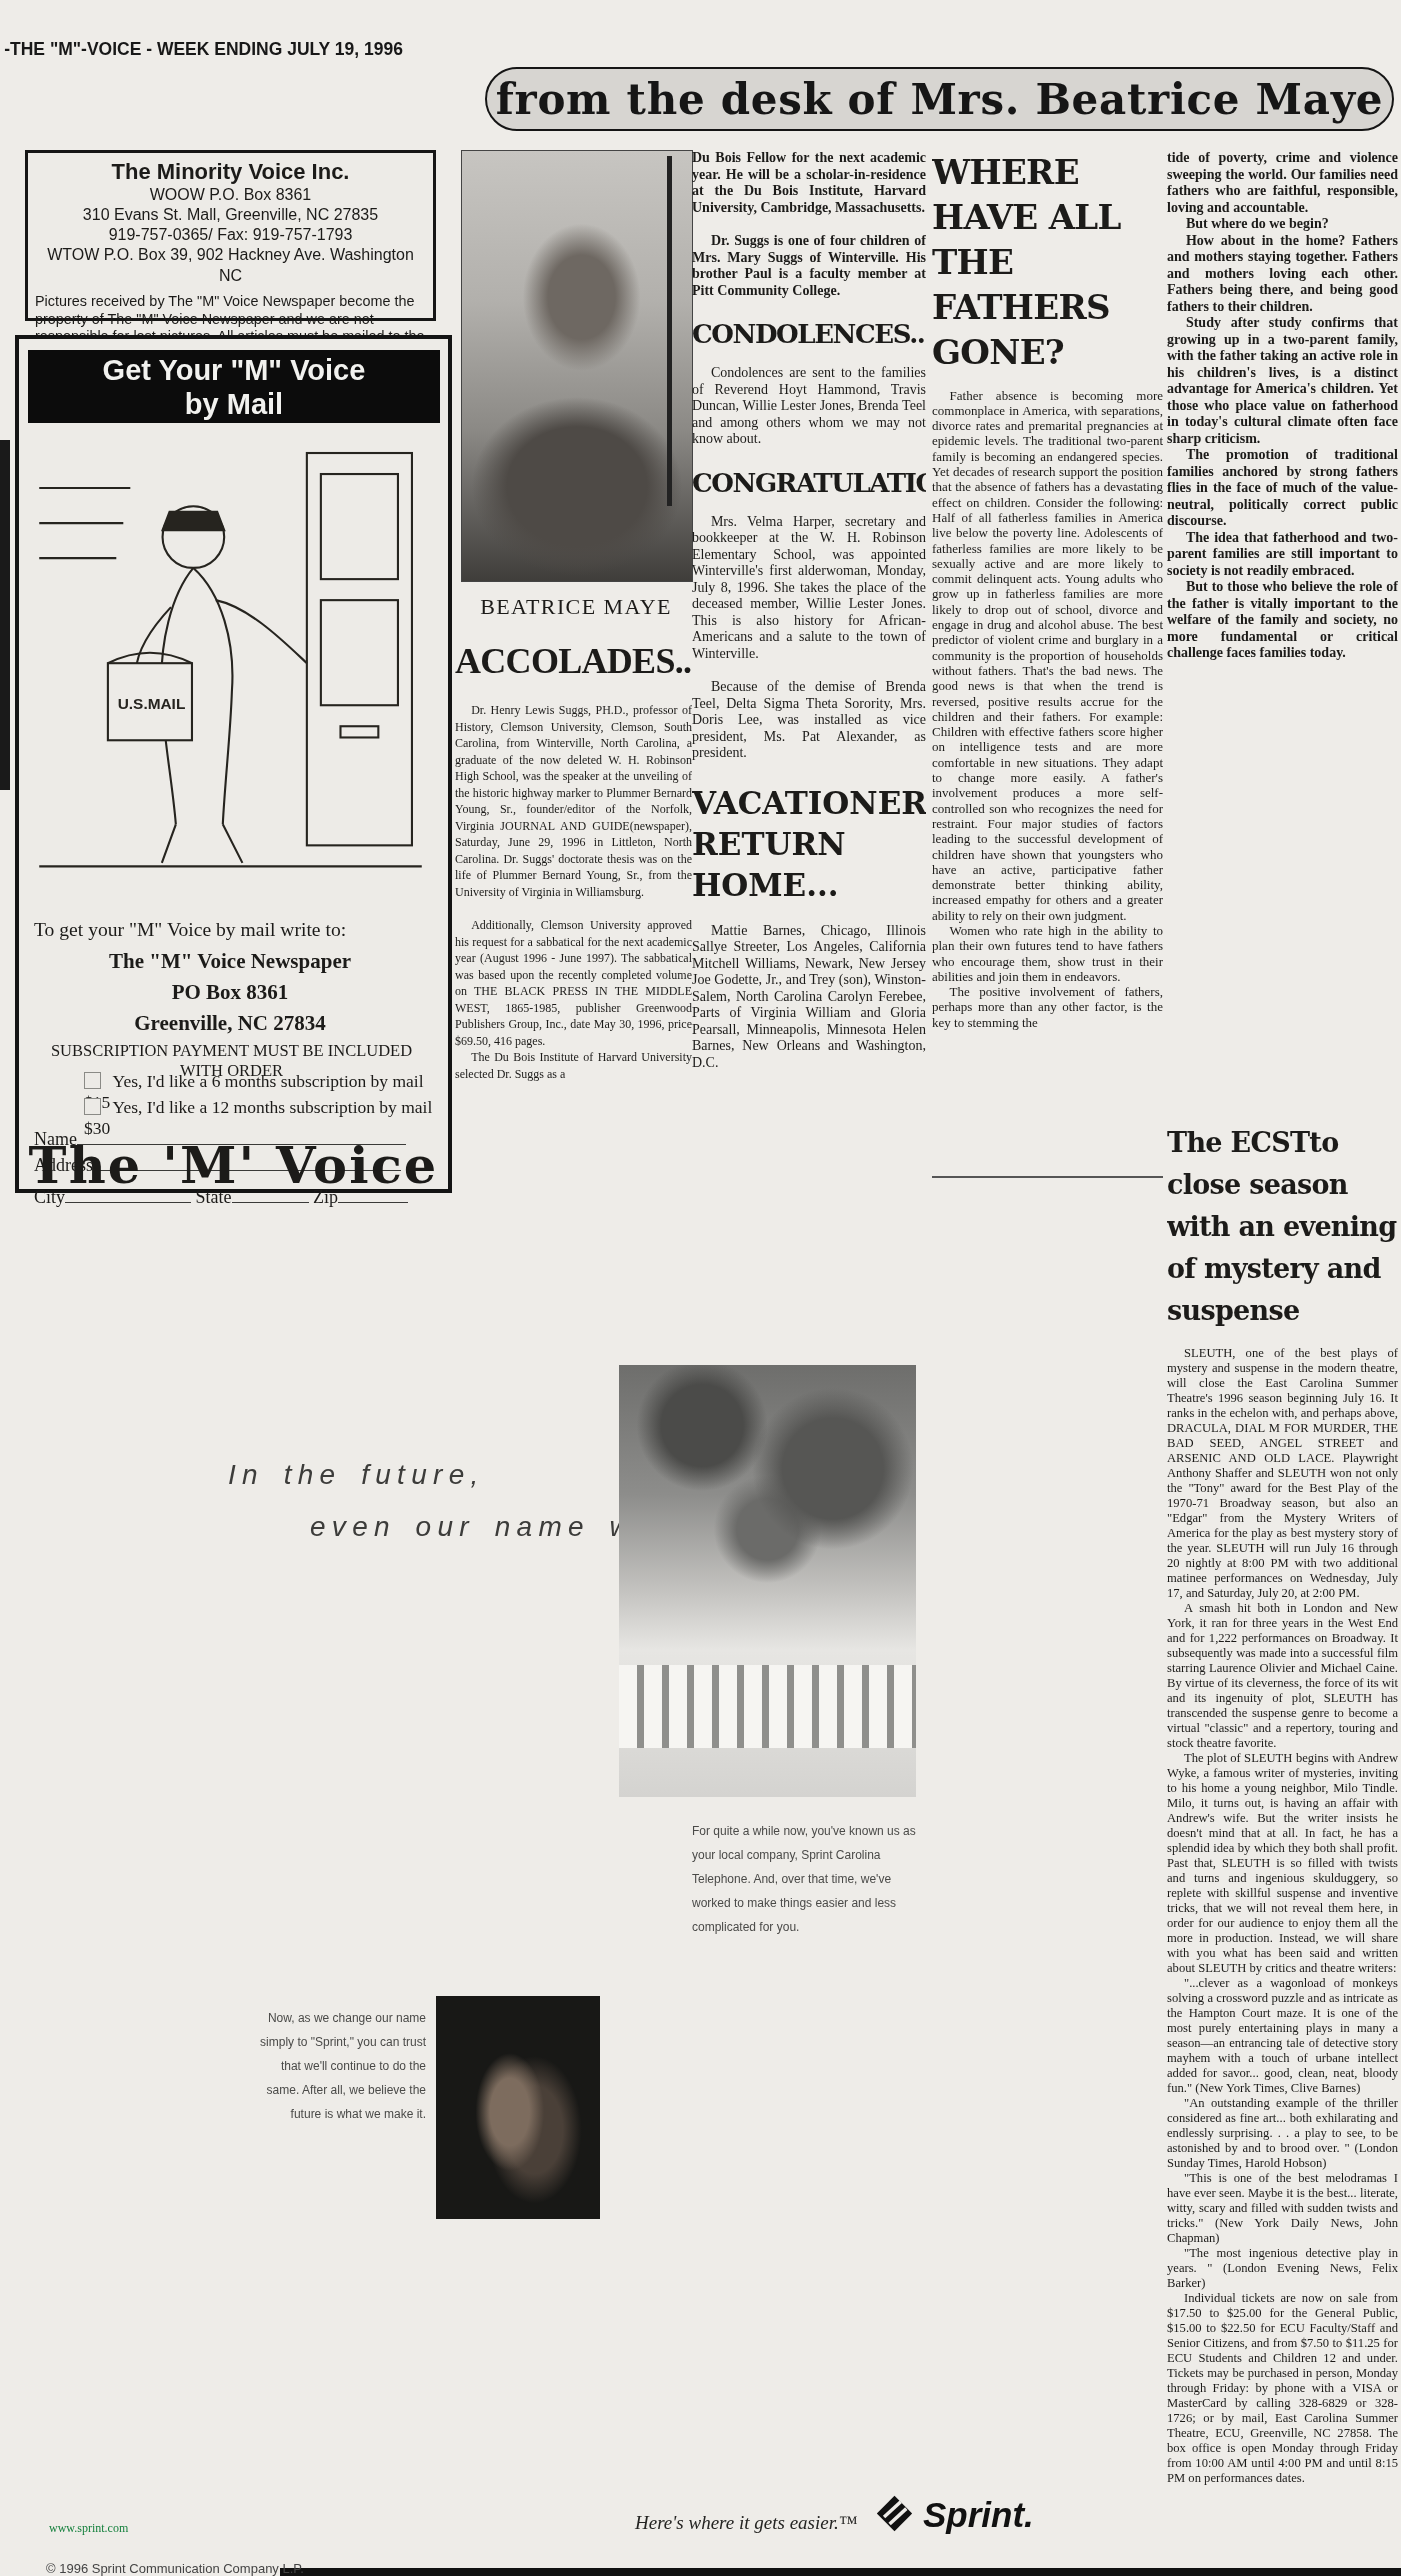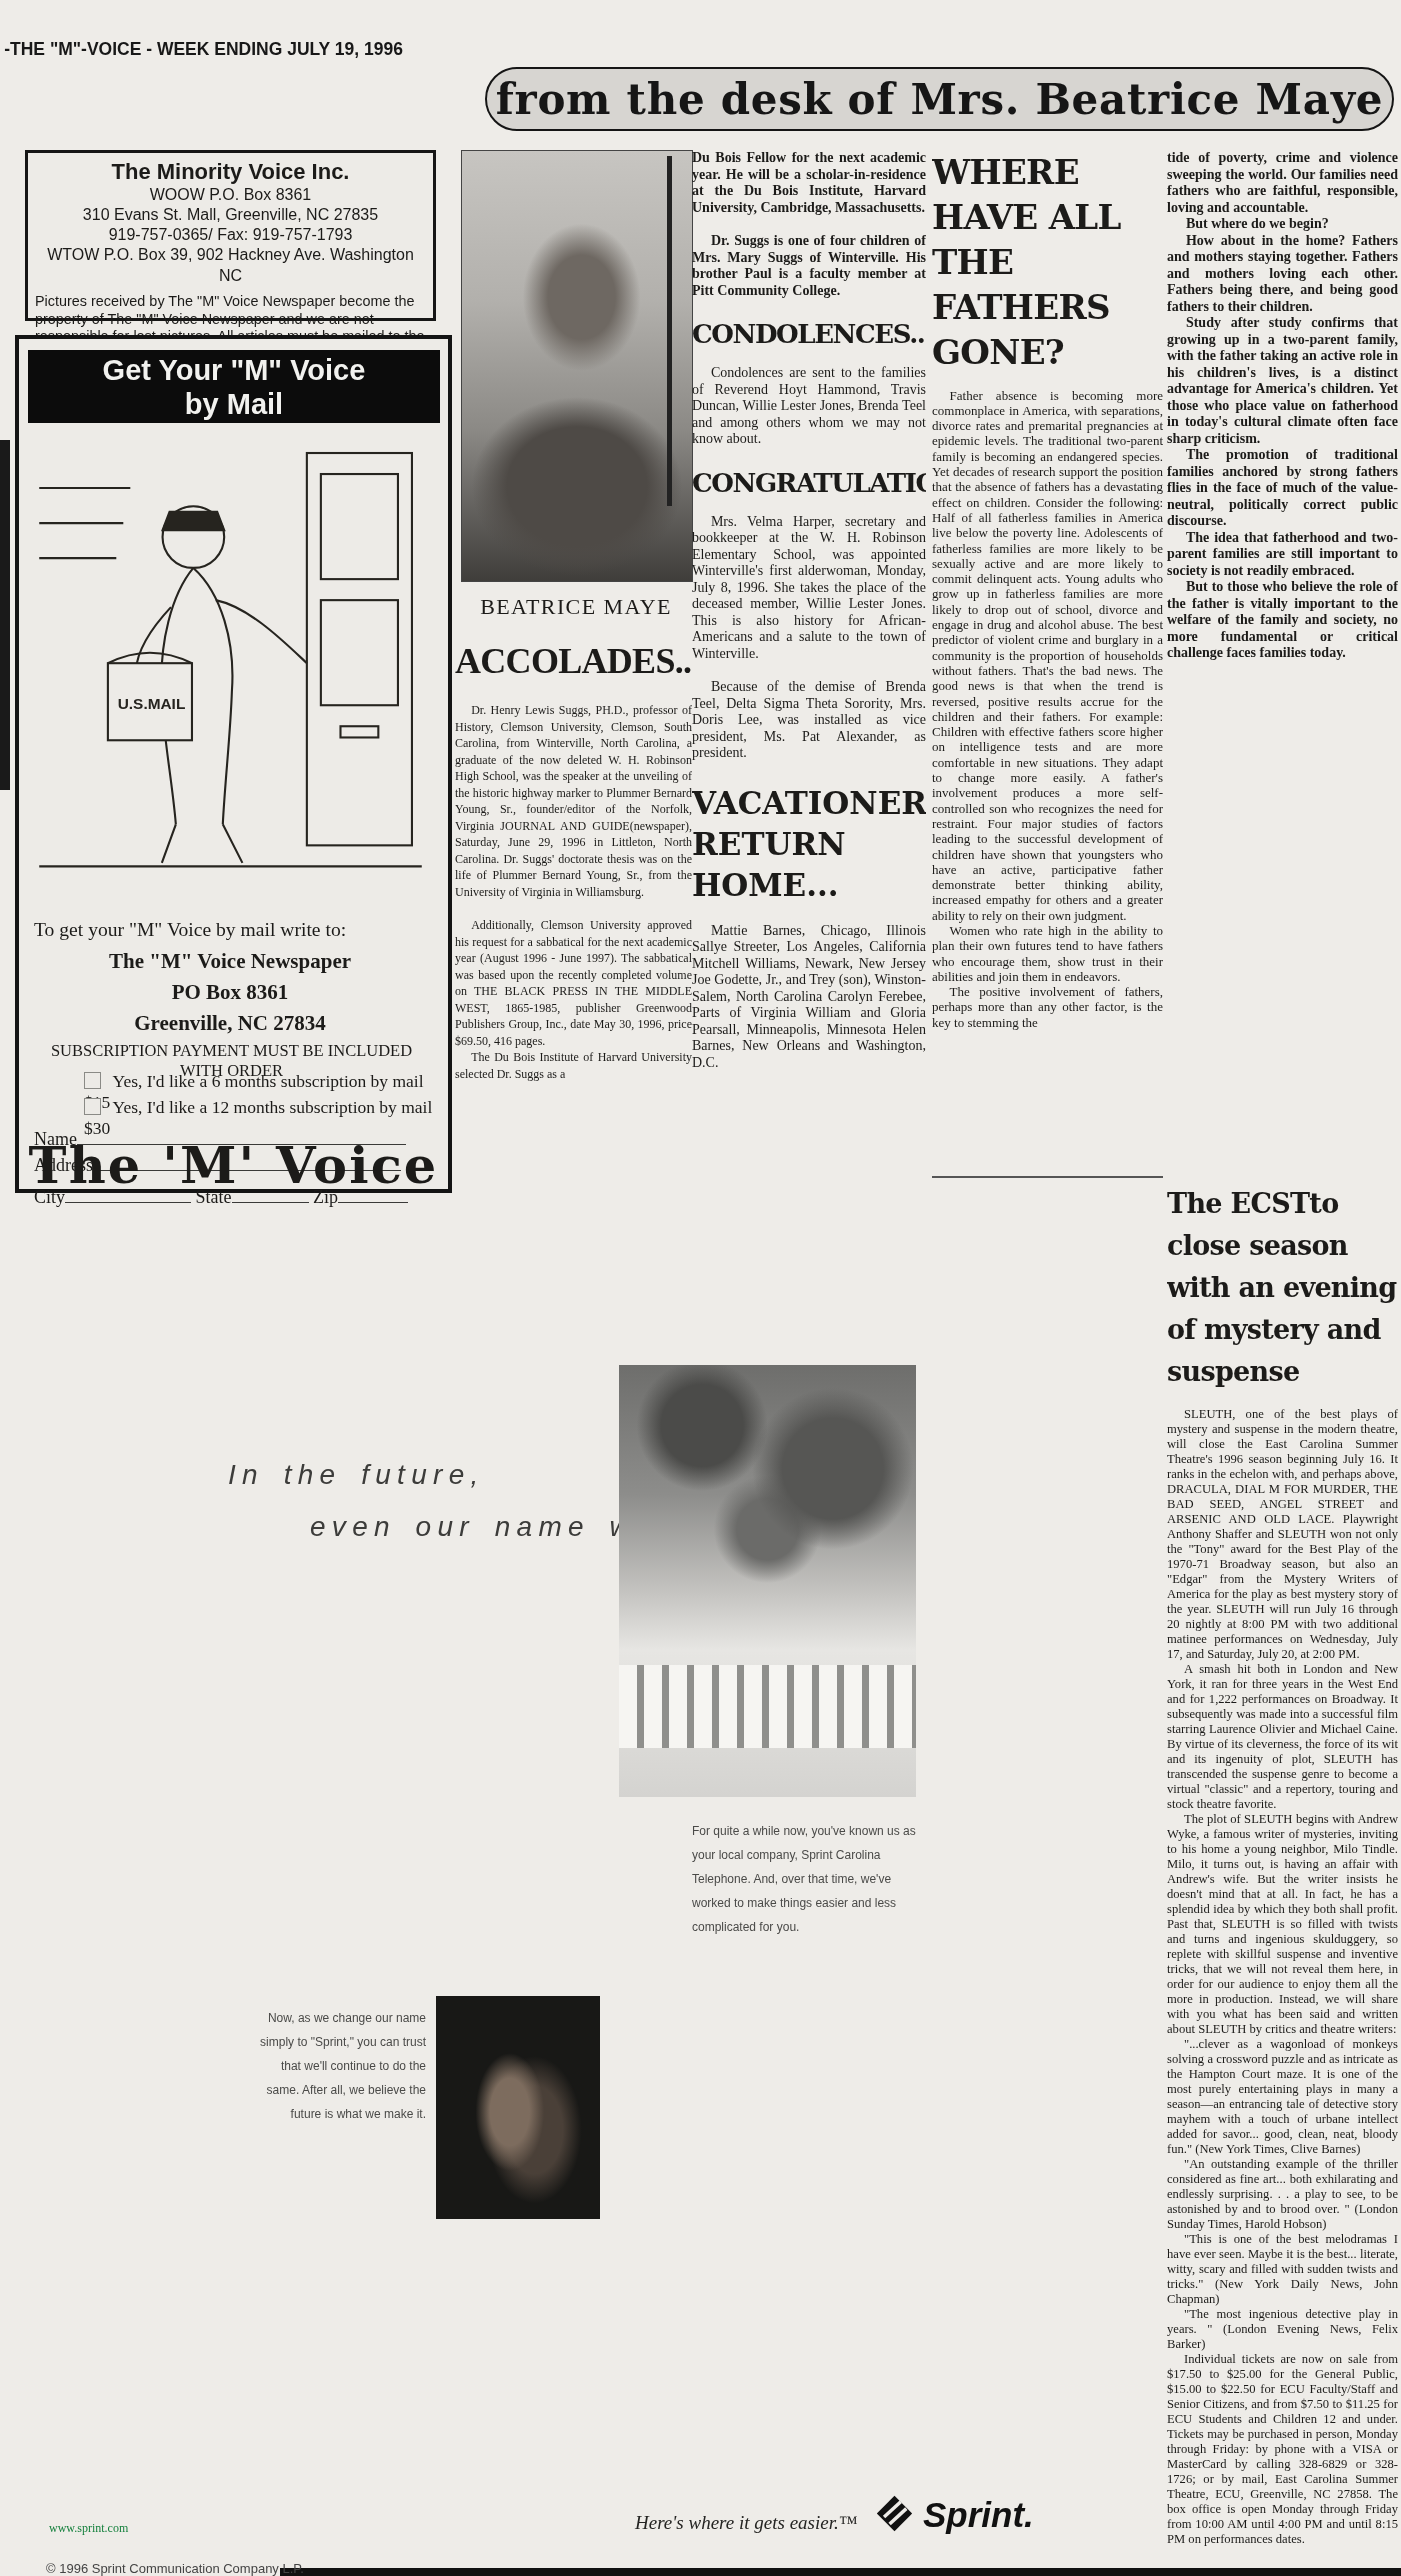--- a/index.html
+++ b/index.html
@@ -54,21 +54,21 @@
   .h-col2{font-family:"DejaVu Serif",serif;font-weight:bold;font-size:26px;letter-spacing:-1.4px;line-height:28px;
           margin:21px 0 17px 0;text-indent:0;text-align:left;}
   .h-multi{font-size:31px;letter-spacing:0px;line-height:41px;}
   
   #col3{left:932px;top:150px;width:231px;height:1018px;font-size:13px;line-height:15.3px;overflow:hidden;}
   #fathers-h{font-family:"DejaVu Serif",serif;font-weight:bold;font-size:34px;line-height:45px;margin:0 0 12.6px 0;
              text-indent:0;text-align:left;letter-spacing:-0.7px;}
   #col3-rule{left:932px;top:1176px;width:231px;height:2.1px;background:#555;}
   
   #col4a{left:1167px;top:150px;width:231px;height:1023px;font-size:14px;line-height:16.5px;overflow:hidden;}
-  #col4b{left:1167px;top:1183px;width:231px;height:1390px;font-size:12.6px;line-height:15px;overflow:hidden;}
+  #col4b{left:1167px;top:1122px;width:231px;height:1390px;font-size:12.6px;line-height:15px;overflow:hidden;}
   #ecst-h{font-family:"DejaVu Serif",serif;font-weight:bold;font-size:27px;line-height:42px;letter-spacing:-0.7px;
           margin:0 0 14px 0;text-indent:0;text-align:left;}
   
   #edge-strip{left:0;top:440px;width:9.8px;height:350px;background:#1a1a1a;}
   #col-artifact{left:667px;top:156px;width:4.9px;height:350px;background:#222;}
   #bottom-bar{left:280px;top:2568px;width:1121px;height:8.4px;background:#111;}
   
   .ad-head{font-family:"Liberation Sans",sans-serif;font-style:italic;font-size:28px;color:#3c3c3a;
            letter-spacing:6.3px;word-spacing:5.6px;}
   #ad-h1{left:228px;top:1459px;}

